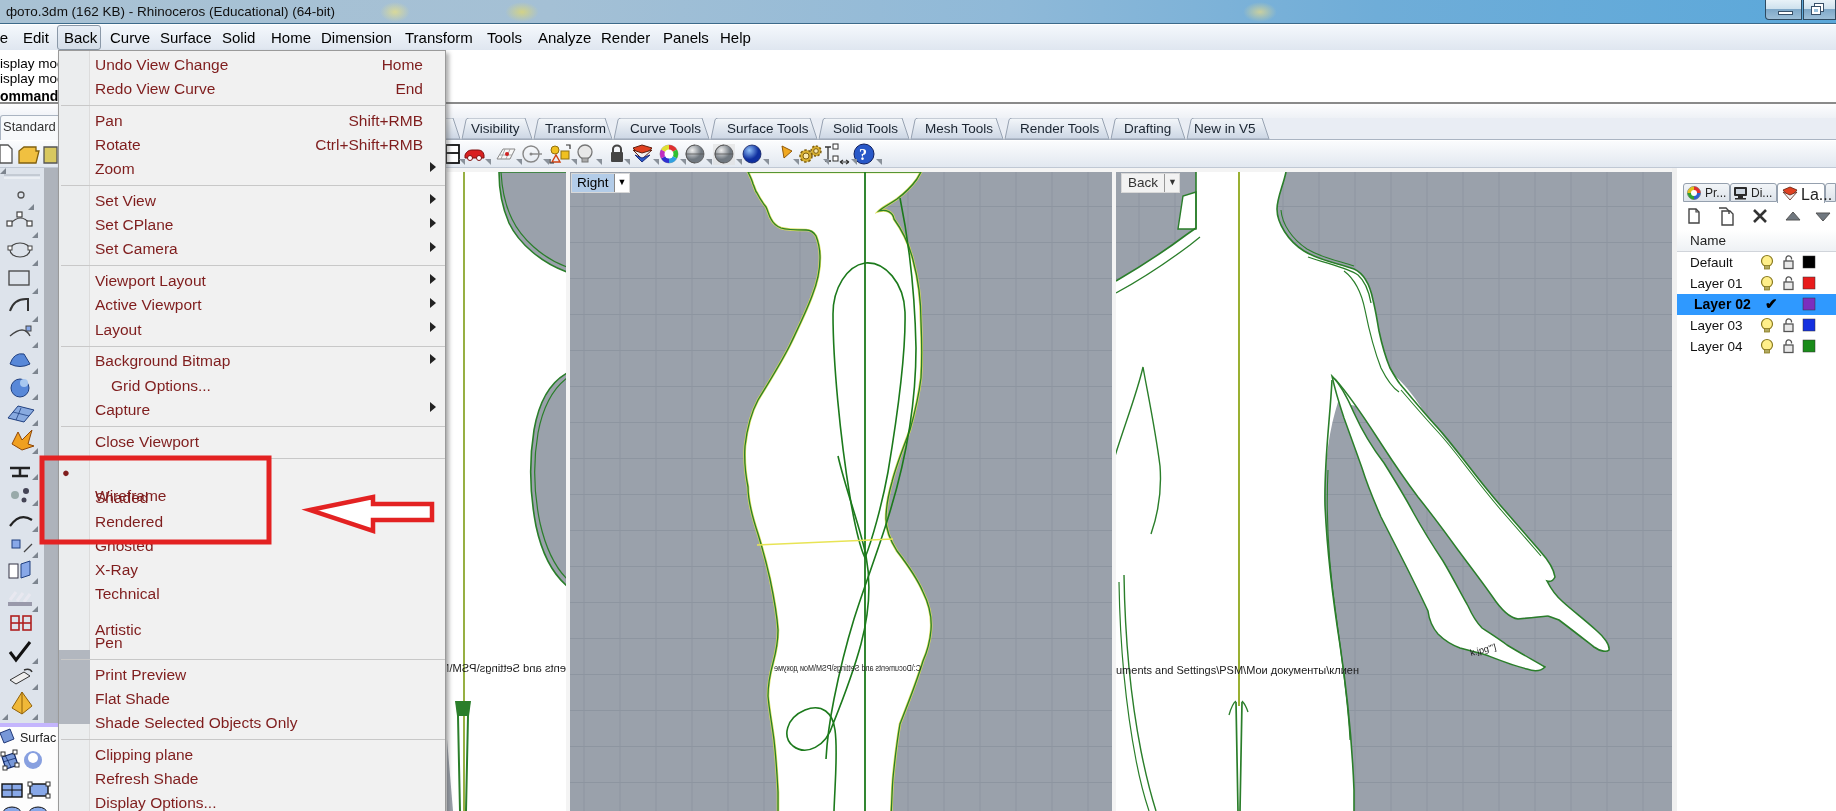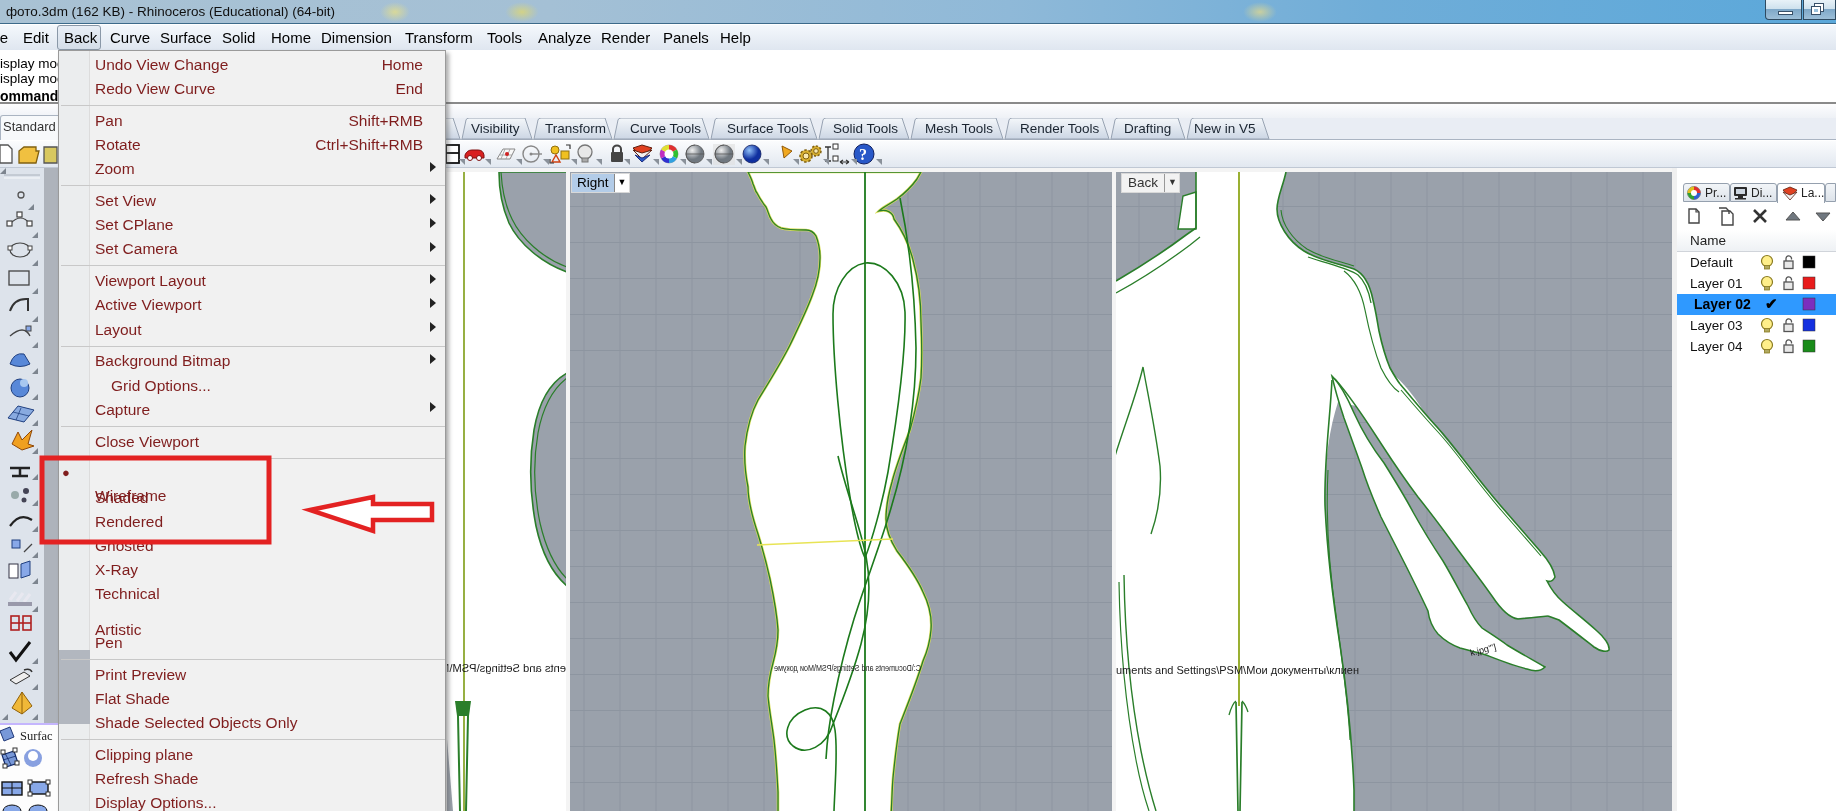--- a/index.html
+++ b/index.html
@@ -260,21 +260,21 @@
   <use href="#tri" x="32" y="516"></use>
   <path d="M12,540 L22,524 L32,538 L22,546 Z" fill="#f0b838" stroke="#906008"></path>
   <path d="M22,524 L22,546" stroke="#906008"></path>
   <use href="#tri" x="2" y="546"></use>
         <use href="#tri" x="32" y="546"></use>
 </svg>
 </div>
 
 <div class="abs" style="left:44px;top:168px;width:14px;height:556px;background:#aeb3bb;"></div>
 
-<div class="abs" style="left:0;top:723px;width:58px;height:88px;background:#fdfdfd;border-top:2px solid #c4b5fd;font-family:Liberation Serif, serif;">
+<div class="abs" style="left:0;top:723px;width:58px;height:88px;background:#fdfdfd;border-top:4px solid #c4b5fd;">
   <div class="abs" style="left:20px;top:4px;font-size:12.5px;color:#222;">Surfac</div>
   <svg class="abs" style="left:0;top:0;" width="58" height="88">
     <path d="M0,6 L10,2 L14,12 L4,16 Z" fill="#7898d8" stroke="#203878"></path>
     <path d="M2,30 L14,26 L18,38 L6,42 Z" fill="#7898d8" stroke="#102868" stroke-width="1.2"></path>
     <path d="M5,28 L11,40 M3,35 L16,31" stroke="#102868" stroke-width="0.8"></path>
     <rect x="1" y="25" width="4" height="4" fill="#fff" stroke="#333"></rect>
         <rect x="13" y="23" width="4" height="4" fill="#fff" stroke="#333"></rect>
         <rect x="15" y="36" width="4" height="4" fill="#fff" stroke="#333"></rect>
         <rect x="3" y="39" width="4" height="4" fill="#fff" stroke="#333"></rect>
     <circle cx="33" cy="33" r="9" fill="#88a0e0"></circle>
@@ -463,21 +463,21 @@
       <circle cx="11" cy="10" r="3" fill="#fff"></circle>
       <rect x="51" y="4" width="13" height="9" rx="1" fill="#2a2a2a"></rect>
       <rect x="53" y="6" width="9" height="5" fill="#cdd6e0"></rect>
       <rect x="55" y="13" width="5" height="2" fill="#2a2a2a"></rect>
       <rect x="52" y="15" width="11" height="1.5" fill="#2a2a2a"></rect>
       <path d="M100,7 L107,4 L114,7 L107,15 Z" fill="#e04020" stroke="#602010" stroke-width="0.8"></path>
       <path d="M100,9 L107,17 L114,9 L107,12 Z" fill="#f0f0f0" stroke="#602010" stroke-width="0.8"></path>
     </svg>
     <div class="abs" style="left:22px;top:3px;font-size:12px;color:#222;">Pr...</div>
     <div class="abs" style="left:68px;top:3px;font-size:12px;color:#222;">Di...</div>
-    <div class="abs" style="left:118px;top:3px;font-size:12px;color:#222;">La...</div>
+    <div class="abs" style="left:118px;top:3px;font-size:16px;color:#222;">La...</div>
   </div>
 
   <svg class="abs" style="left:14px;top:38px;" width="150" height="22">
     <path d="M3,3 L10,3 L13,6 L13,17 L3,17 Z" fill="#fff" stroke="#444" stroke-width="1.4"></path>
     <path d="M10,3 L10,6 L13,6" fill="none" stroke="#444" stroke-width="1.2"></path>
     <path d="M36,5 L44,5 L47,8 L47,19 L36,19 Z" fill="#fff" stroke="#444" stroke-width="1.4"></path>
     <path d="M33,2 L40,2 L43,5 L43,8" fill="none" stroke="#444" stroke-width="1.4"></path>
     <path d="M68,4 L80,16 M80,4 L68,16" stroke="#333" stroke-width="2.6"></path>
     <path d="M100,14 L107,6 L114,14 Z" fill="#707880" stroke="#555" stroke-width="1"></path>
     <path d="M130,7 L137,15 L144,7 Z" fill="#707880" stroke="#555" stroke-width="1"></path>

